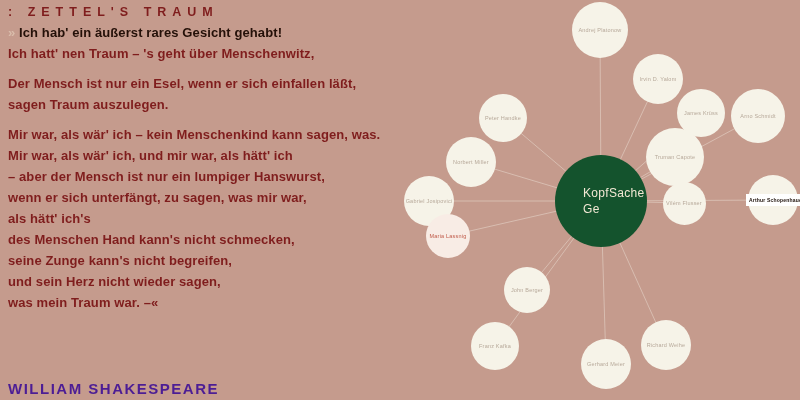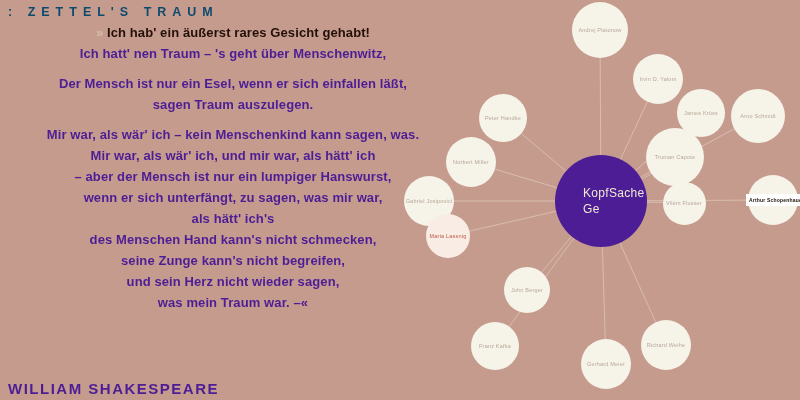--- a/index.html
+++ b/index.html
@@ -5,27 +5,27 @@
   html,body{margin:0;padding:0;}
   body{
     width:800px;height:400px;overflow:hidden;position:relative;
     background:#c59b8d;
     font-family:"Liberation Sans", sans-serif;
   }
   
   .quote-panel{position:absolute;left:8px;top:5px;width:450px;}
   .q-heading{
     font-size:12.5px;font-weight:700;letter-spacing:6px;
-    color:#0c4a6e;height:17px;line-height:14px;white-space:nowrap;
+    color:#7f1d1d;height:17px;line-height:14px;white-space:nowrap;
   }
   .q-line{
     font-size:13px;font-weight:700;line-height:21px;height:21px;
-    white-space:nowrap;letter-spacing:.1px;text-align:center;
+    white-space:nowrap;letter-spacing:.1px;
   }
-  .q-line.light{color:#4c1d95;}
+  .q-line.light{color:#7f1d1d;}
   .q-line.dark{color:#241008;}
   .q-blank{height:9px;}
   .q-prefix{color:#d9bcab;}
   .q-author{
     position:absolute;left:8px;top:380px;
     font-size:15px;font-weight:700;letter-spacing:1.5px;color:#4c1d95;
     white-space:nowrap;
   }
   
   .concept-map{position:absolute;left:0;top:0;width:800px;height:400px;}
@@ -34,21 +34,21 @@
     position:absolute;border-radius:50%;background:#f6f3e8;
     display:flex;align-items:center;justify-content:center;text-align:center;
     z-index:2;
   }
   .node .lbl{
     font-size:5.5px;color:#b7a99a;letter-spacing:.2px;white-space:nowrap;
   }
   .node.accent{background:#f8ece5;}
   .node.accent .lbl{color:#bf5847;}
   .center-node{
-    position:absolute;border-radius:50%;background:#4c1d95;z-index:3;
+    position:absolute;border-radius:50%;background:#14532d;z-index:3;
     display:flex;flex-direction:column;justify-content:center;
     padding-left:28px;box-sizing:border-box;
   }
   .center-node .c-line{
     font-size:12px;line-height:16px;color:#f2e8d4;letter-spacing:.3px;
   }
   .chip{
     position:absolute;z-index:4;background:#ffffff;color:#1c0f08;
     font-size:5px;font-weight:700;letter-spacing:.2px;
     padding:3px 3px;white-space:nowrap;

